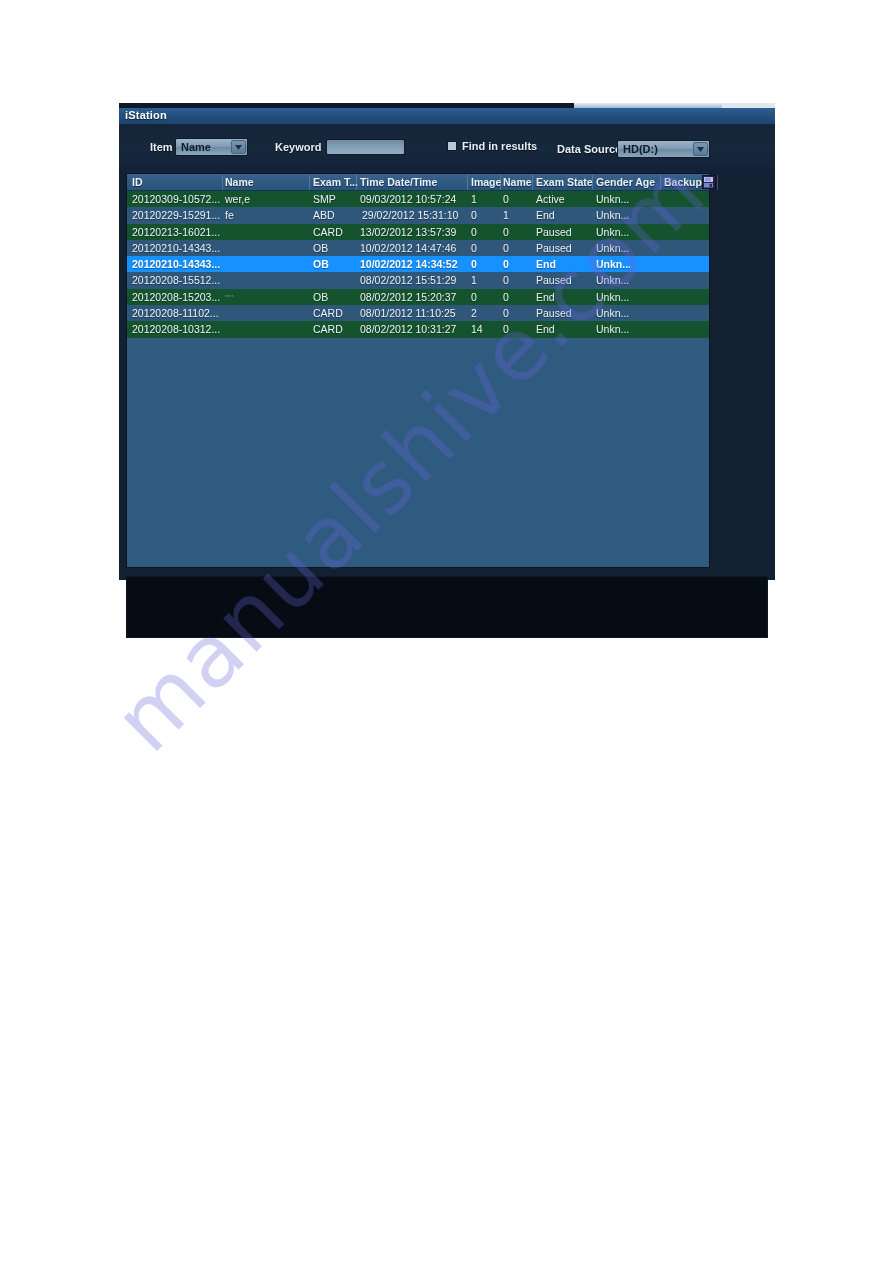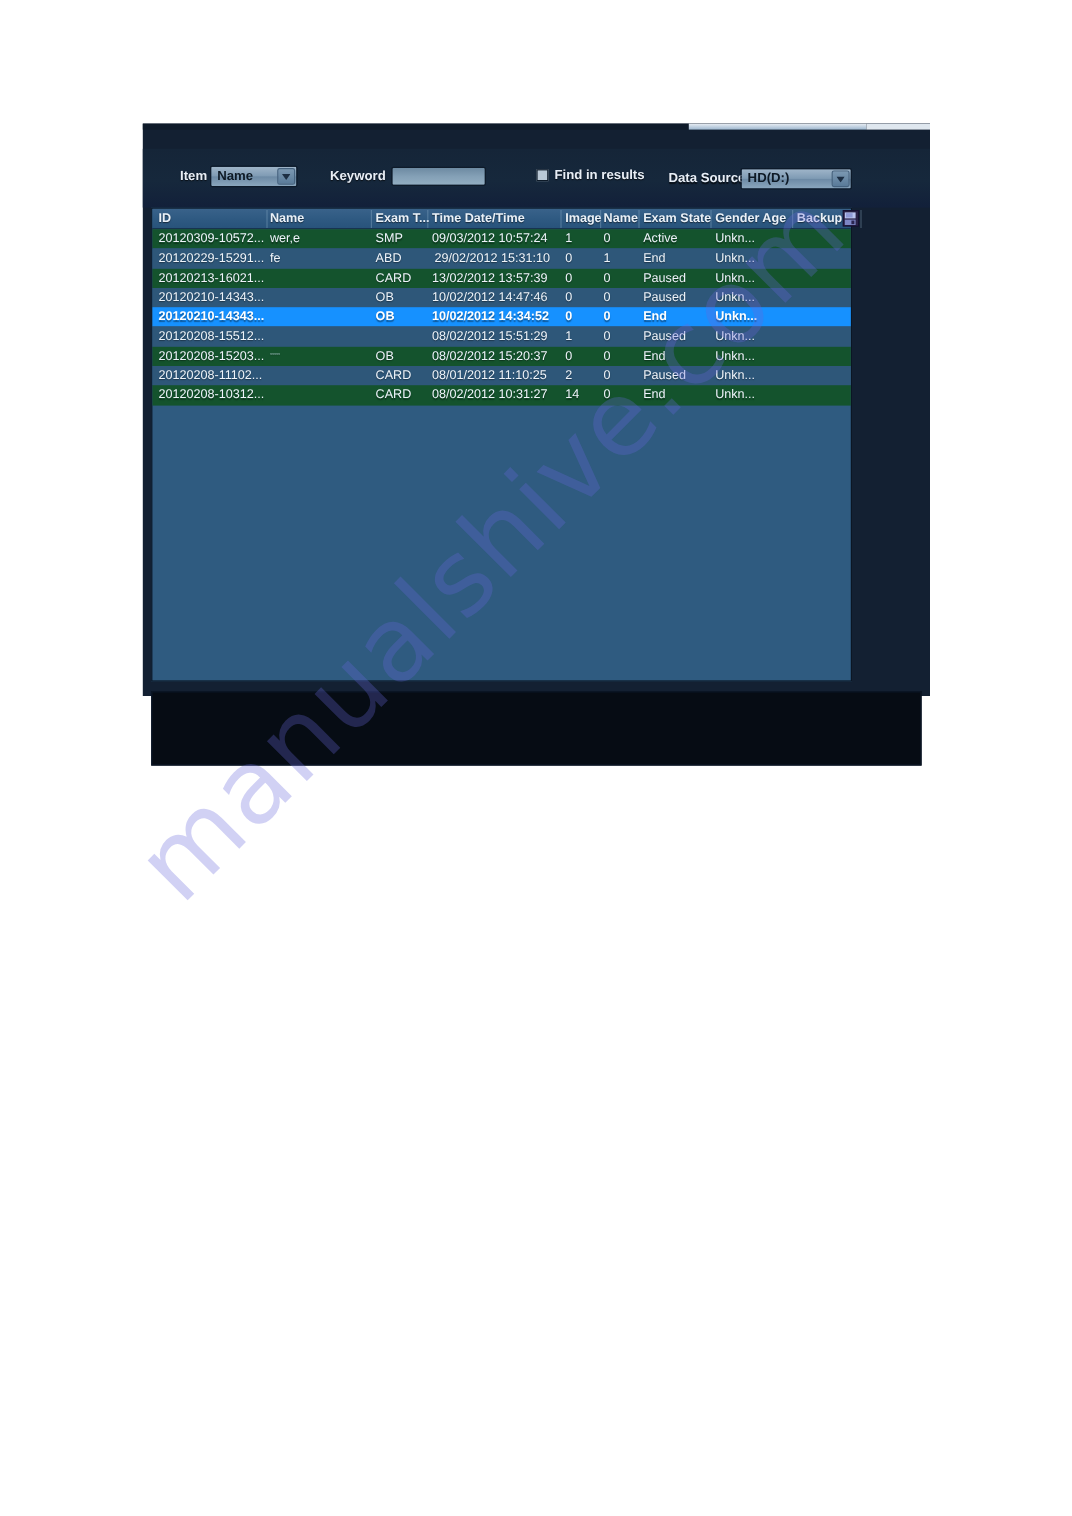--- a/index.html
+++ b/index.html
@@ -181,20 +181,23 @@
 <body>
 
 <div id="page">
 
   <div id="istation">
 
     <div class="top-strip"></div>
     <div class="top-tab-hi"></div>
     <div class="top-tab-hi2"></div>
 
+    <div class="title-bar">
+      <span class="title-text">iStation</span>
+    </div>
 
     <div class="toolbar">
 
       <span class="tb-label" style="left:31px; top:17px;">Item</span>
 
       <div class="combo" style="left:56px; top:14px; width:73px;">
         <span class="combo-val">Name</span>
         <span class="combo-arrow">
           <svg width="7" height="5" viewBox="0 0 7 5">
               <path d="M0 0 L7 0 L3.5 5 Z" fill="#1d2f44"></path>

